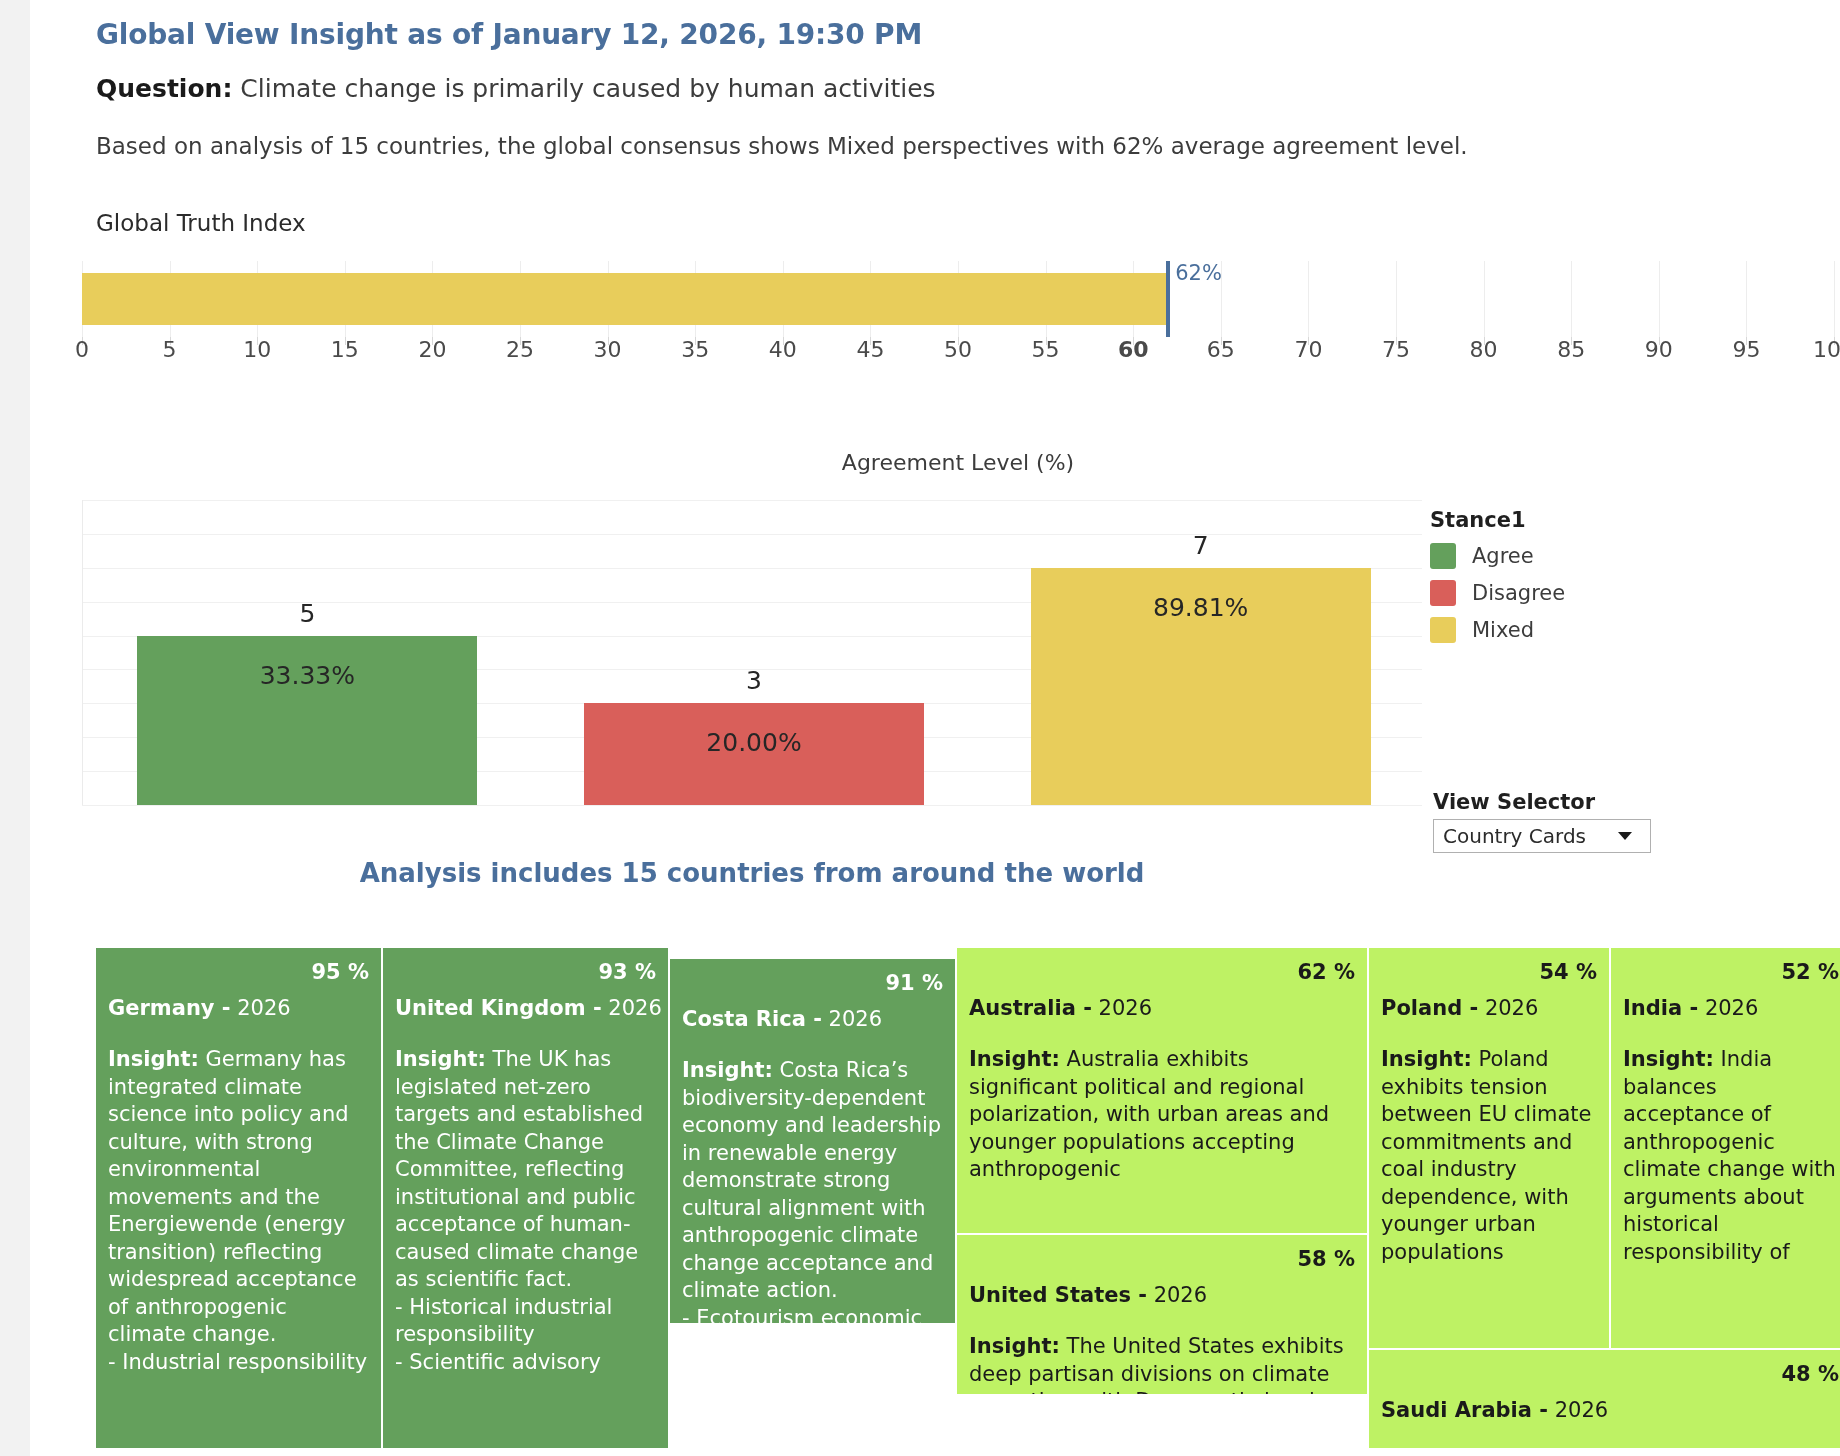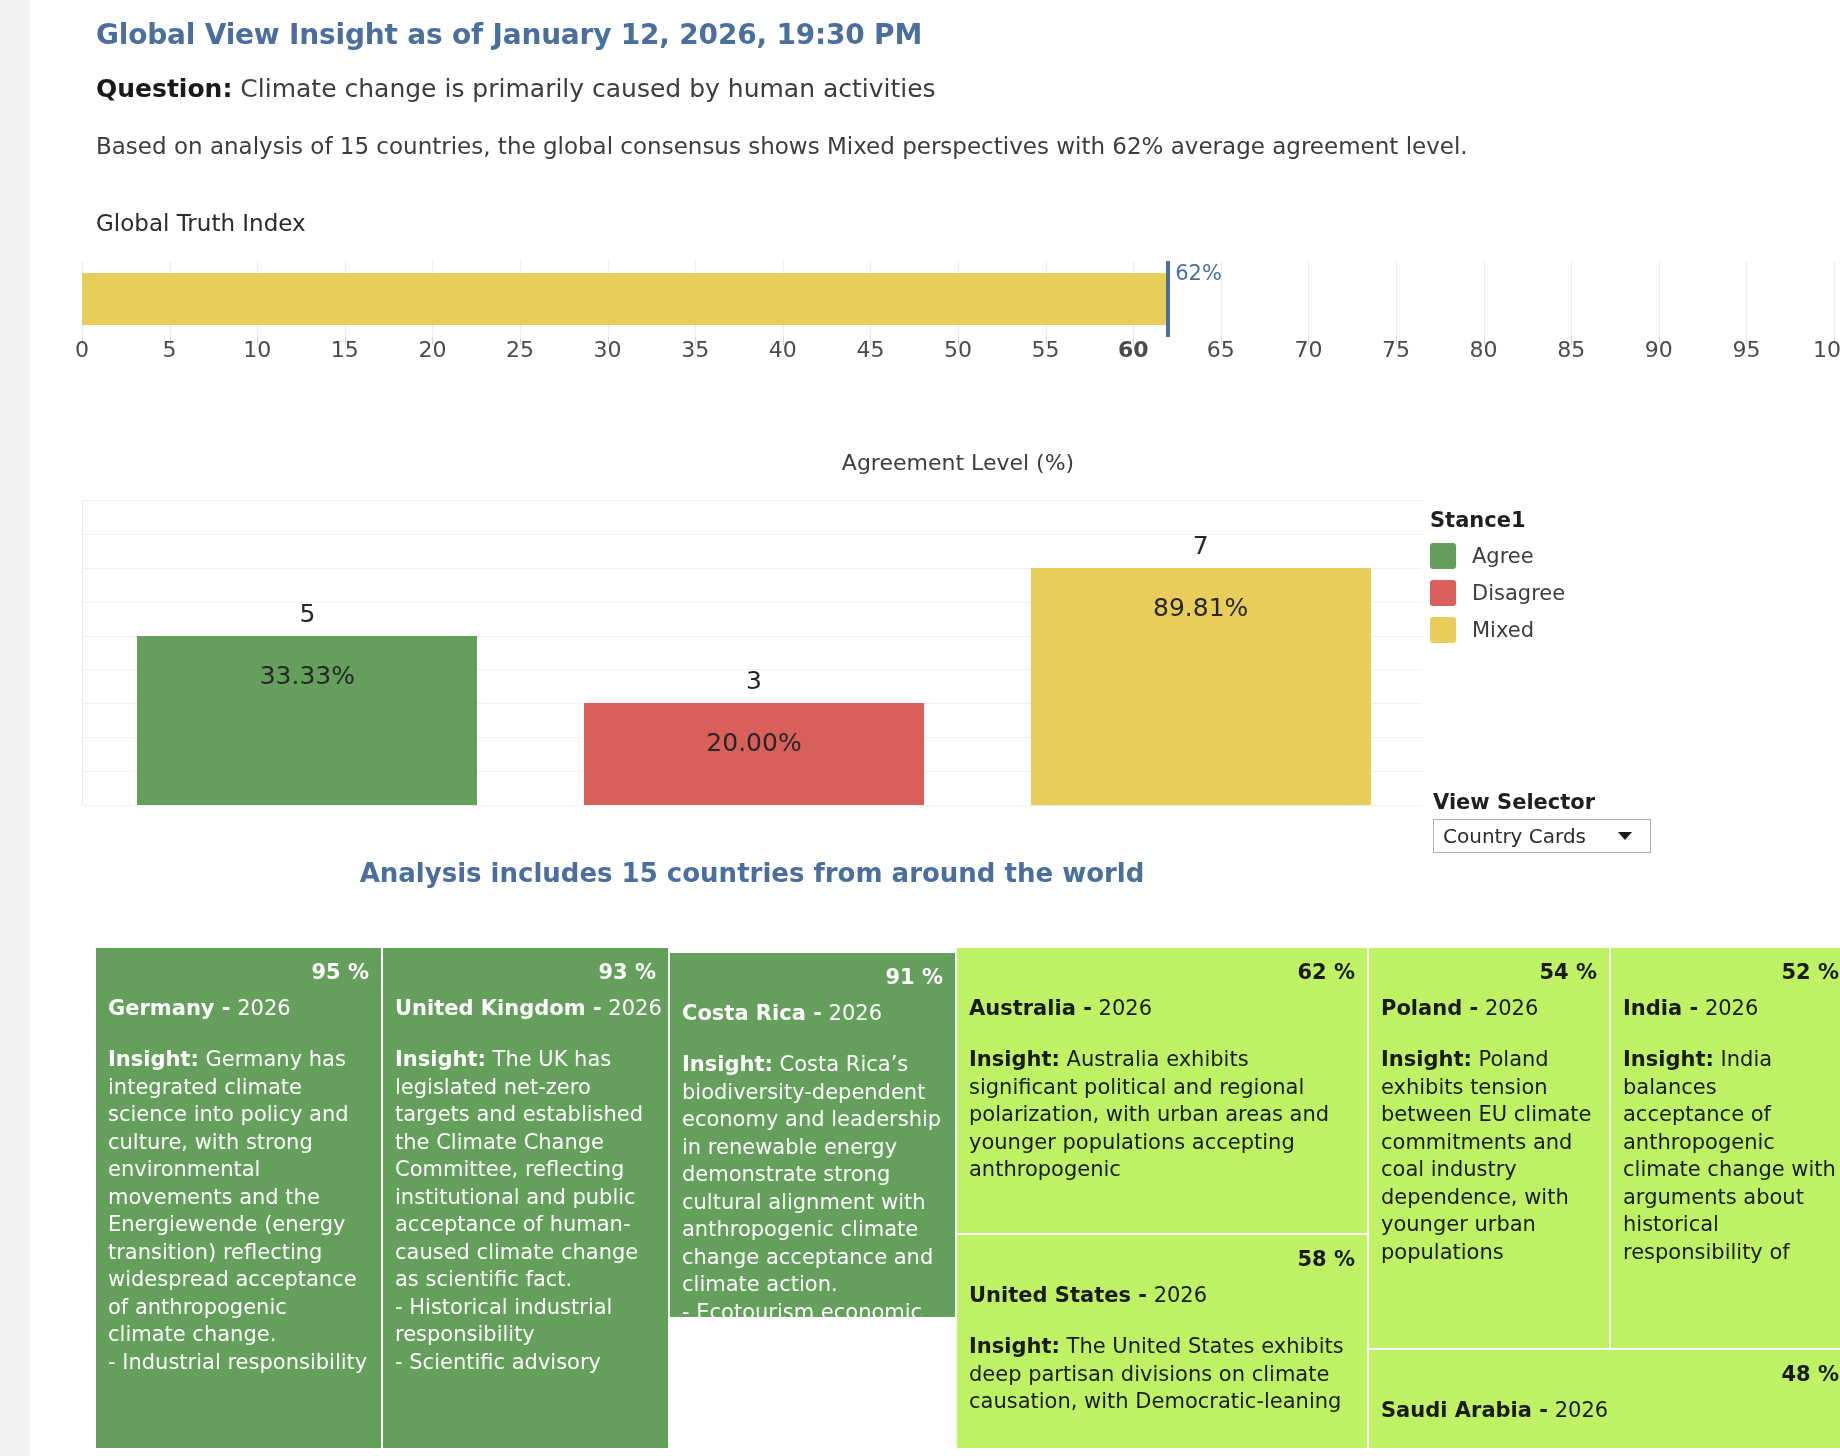--- a/index.html
+++ b/index.html
@@ -325,31 +325,31 @@
       <div class="card green" style="left: 0px; top: 0px; width: 285px; height: 500px;">
         <div class="pct">95 %</div>
         <div class="name"><b>Germany -</b><span class="yr"> 2026</span></div>
         <div class="body"><b>Insight:</b> Germany has integrated climate science into policy and culture, with strong environmental movements and the Energiewende (energy transition) reflecting widespread acceptance of anthropogenic climate change.<br>- Industrial responsibility</div>
       </div>
       <div class="card green" style="left: 287px; top: 0px; width: 285px; height: 500px;">
         <div class="pct">93 %</div>
         <div class="name"><b>United Kingdom -</b><span class="yr"> 2026</span></div>
         <div class="body"><b>Insight:</b> The UK has legislated net-zero targets and established the Climate Change Committee, reflecting institutional and public acceptance of human-caused climate change as scientific fact.<br>- Historical industrial responsibility<br>- Scientific advisory</div>
       </div>
-      <div class="card green" style="left: 574px; top: 5px; width: 285px; height: 364px;">
+      <div class="card green" style="left: 574px; top: 11px; width: 285px; height: 364px;">
         <div class="pct">91 %</div>
         <div class="name"><b>Costa Rica -</b><span class="yr"> 2026</span></div>
         <div class="body"><b>Insight:</b> Costa Rica’s biodiversity-dependent economy and leadership in renewable energy demonstrate strong cultural alignment with anthropogenic climate change acceptance and climate action.<br>- Ecotourism economic model<br>- Renewable energy</div>
       </div>
       <div class="card yellow" style="left: 861px; top: 0px; width: 410px; height: 285px;">
         <div class="pct">62 %</div>
         <div class="name"><b>Australia -</b><span class="yr"> 2026</span></div>
         <div class="body"><b>Insight:</b> Australia exhibits significant political and regional polarization, with urban areas and younger populations accepting anthropogenic</div>
       </div>
-      <div class="card yellow" style="left: 861px; top: 287px; width: 410px; height: 213px;">
+      <div class="card yellow" style="left: 861px; top: 287px; width: 410px; height: 159px;">
         <div class="pct">58 %</div>
         <div class="name"><b>United States -</b><span class="yr"> 2026</span></div>
         <div class="body"><b>Insight:</b> The United States exhibits deep partisan divisions on climate causation, with Democratic-leaning</div>
       </div>
       <div class="card yellow" style="left: 1273px; top: 0px; width: 240px; height: 400px;">
         <div class="pct">54 %</div>
         <div class="name"><b>Poland -</b><span class="yr"> 2026</span></div>
         <div class="body"><b>Insight:</b> Poland exhibits tension between EU climate commitments and coal industry dependence, with younger urban populations</div>
       </div>
       <div class="card yellow" style="left: 1515px; top: 0px; width: 240px; height: 400px;">

